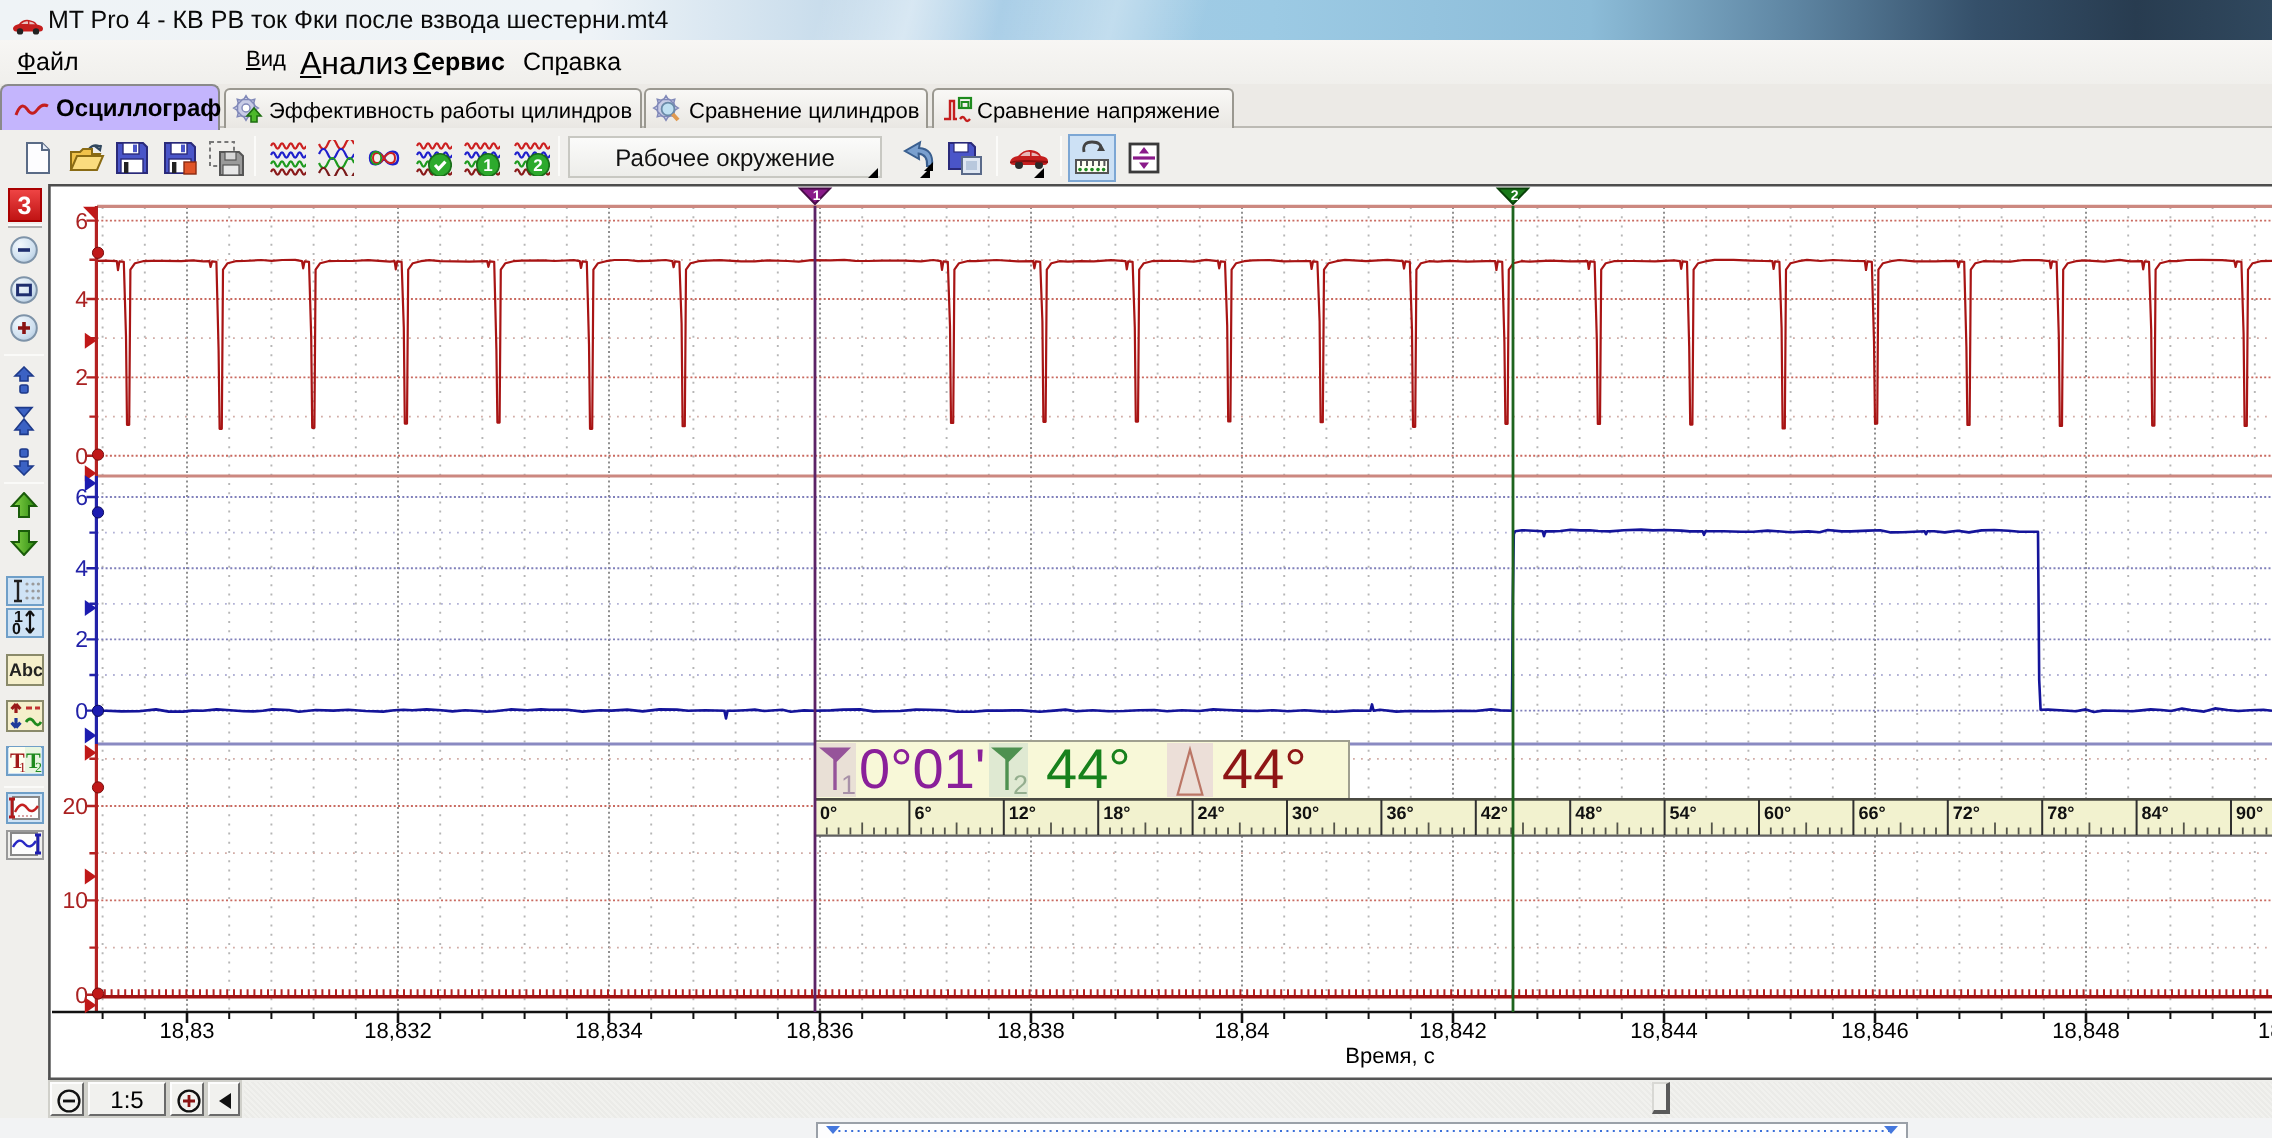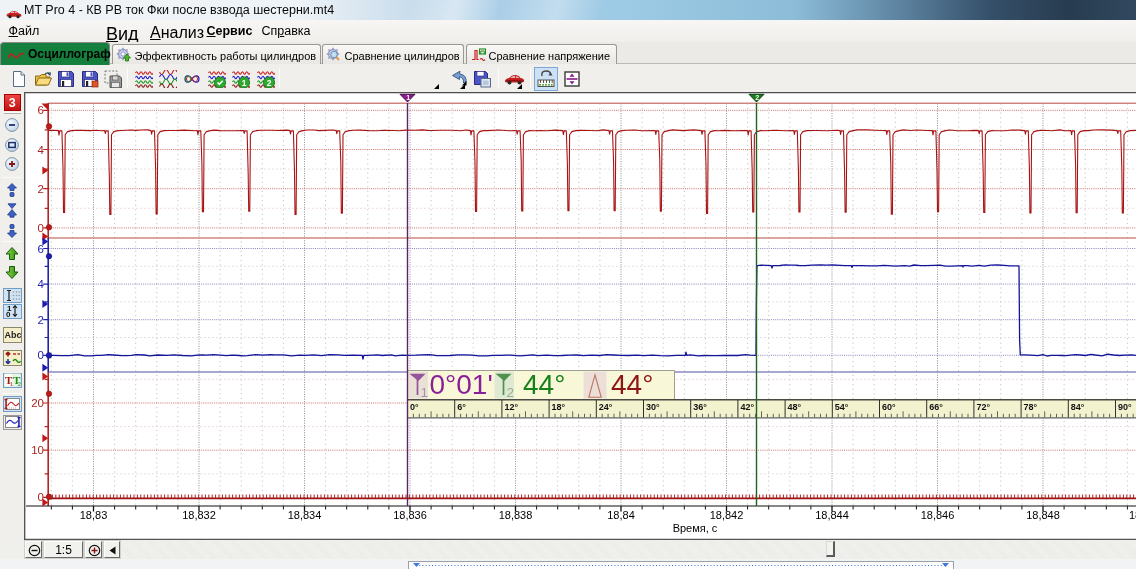--- a/index.html
+++ b/index.html
@@ -24,28 +24,28 @@
 <path d="M4.5,5 Q6.3,3.3 8,3.7 L8,5 Z" fill="#e8c0c0"></path>
           <path d="M8.7,3.8 Q10.8,4.1 11.6,5.1 L8.7,5.1 Z" fill="#e8c0c0"></path>
 <circle cx="4" cy="8.7" r="1.6" fill="#222"></circle>
           <circle cx="12" cy="8.7" r="1.6" fill="#222"></circle>
         </svg></span>
   <span style="position:absolute;left:24px;top:3px;font-size:12.5px;color:#0a0a0a;">MT Pro 4 - КВ РВ ток Фки после взвода шестерни.mt4</span>
 </div>
 <div id="menubar">
       <span style="position:absolute;left:8.5px;top:4px;font-size:12.5px;color:#000;"><u>Ф</u>айл</span>
       <span style="position:absolute;left:52.5px;top:4px;font-size:15px;color:#000;margin-top:20px;"><u>П</u>равка</span>
-      <span style="position:absolute;left:106px;top:4px;font-size:18px;color:#000;"><u>В</u>ид</span>
+      <span style="position:absolute;left:123px;top:4px;font-size:11px;color:#000;"><u>В</u>ид</span>
       <span style="position:absolute;left:150px;top:4px;font-size:16px;color:#000;"><u>А</u>нализ</span>
       <span style="position:absolute;left:206.5px;top:4px;font-size:12.5px;color:#000;font-weight:bold;"><u>С</u>ервис</span>
       <span style="position:absolute;left:261.5px;top:4px;font-size:12.5px;color:#000;">Сп<u>р</u>авка</span>
     </div>
 <div id="tabbar"></div>
 
-<div style="position:absolute;left:0px;top:42px;width:110px;height:23px;background:#15803d;border:1px solid #8a8a8a;border-bottom:none;border-radius:4px 4px 0 0;z-index:3;">
+<div style="position:absolute;left:0px;top:42px;width:110px;height:23px;background:#c4b5fd;border:1px solid #8a8a8a;border-bottom:none;border-radius:4px 4px 0 0;z-index:3;">
   <span style="position:absolute;left:6px;top:5px;"><svg width="18" height="12" viewBox="0 0 18 12">
 <path d="M1,8.5 Q3.5,1.5 6.5,5.5 Q9,9.5 11.5,6 Q14,2.5 17,4" stroke="#c41e1e" stroke-width="1.5" fill="none"></path>
         </svg></span>
   <span style="position:absolute;left:27px;top:4px;font-weight:bold;font-size:12px;color:#000;">Осциллограф</span>
 </div>
 <div class="tab" style="left:112px;width:209px;">
   <span style="position:absolute;left:3px;top:2px;"><svg width="16" height="15" viewBox="0 0 16 15">
 <g fill="#c8cce6" stroke="#8088b8" stroke-width="0.7">
 <circle cx="7" cy="7" r="4.6"></circle>
 <path d="M7,0.8 L8.2,2.8 L5.8,2.8 Z M7,13.2 L8.2,11.2 L5.8,11.2 Z M0.8,7 L2.8,5.8 L2.8,8.2 Z M13.2,7 L11.2,5.8 L11.2,8.2 Z M2.6,2.6 L4.8,3.2 L3.2,4.8 Z M11.4,2.6 L9.2,3.2 L10.8,4.8 Z M2.6,11.4 L3.2,9.2 L4.8,10.8 Z M11.4,11.4 L10.8,9.2 L9.2,10.8 Z"></path>
@@ -142,20 +142,21 @@
         </svg></div>
 <div class="ti" style="left:256.5px;"><svg width="18" height="18" viewBox="0 0 18 18">
           <path d="M0.5,3 q1.1,-2.6 2.2,0 t2.2,0 t2.2,0 t2.2,0 t2.2,0 t2.2,0 t2.2,0 t2.2,0" stroke="#cc2020" stroke-width="1.1" fill="none"></path>
           <path d="M0.5,7.5 q1.1,-2.6 2.2,0 t2.2,0 t2.2,0 t2.2,0 t2.2,0 t2.2,0 t2.2,0 t2.2,0" stroke="#2020cc" stroke-width="1.1" fill="none"></path>
           <path d="M0.5,12 q1.1,-2.6 2.2,0 t2.2,0 t2.2,0 t2.2,0 t2.2,0 t2.2,0 t2.2,0 t2.2,0" stroke="#1e9a1e" stroke-width="1.1" fill="none"></path>
           <path d="M0.5,16 q1.1,-2.6 2.2,0 t2.2,0 t2.2,0 t2.2,0 t2.2,0 t2.2,0 t2.2,0 t2.2,0" stroke="#8a1a1a" stroke-width="1.1" fill="none"></path>
           <circle cx="12" cy="12.5" r="5.6" fill="#2daa2d" stroke="#1a6e1a" stroke-width="0.8"></circle>
           <text x="12" y="15.6" text-anchor="middle" font-size="8.5" font-weight="bold" fill="#fff" font-family="Liberation Sans, sans-serif">2</text>
         </svg></div>
 <div class="tsep" style="left:279px;"></div>
+<div style="position:absolute;left:284px;top:4px;width:157px;height:21px;background:linear-gradient(#fbfbfa,#ededea);border:1px solid #c8c8c2;font-size:12px;color:#111;text-align:center;line-height:20px;">Рабочее окружение</div>
 <div style="position:absolute;left:434px;top:20px;width:0;height:0;border-left:5px solid transparent;border-bottom:5px solid #000;"></div>
 <div class="ti" style="left:449px;"><svg width="20" height="18" viewBox="0 0 20 18">
 <path d="M17,13 Q18,4.5 10.5,4 L11,1.2 L3.5,5.5 L10.5,9.5 L10.3,6.8 Q15,7.5 14.5,13 Z" fill="#7aa0cf" stroke="#3a5f8f" stroke-width="1"></path>
 <path d="M13,15.5 h4.5 v-4.5 Z" fill="#000"></path>
         </svg></div>
 <div style="position:absolute;left:460px;top:20px;width:0;height:0;border-left:5px solid transparent;border-bottom:5px solid #000;"></div>
 <div class="ti" style="left:473px;"><svg width="19" height="18" viewBox="0 0 19 18">
 <path d="M1.5,1.5 H12.5 L14.5,3.5 V14.5 H1.5 Z" fill="#4a55c8" stroke="#2a2a7a" stroke-width="1"></path>
 <rect x="4" y="1.5" width="7" height="4.5" fill="#fff" stroke="#2a2a7a" stroke-width="0.6"></rect>
 <rect x="8" y="8.5" width="9.5" height="8.5" fill="#dfe7f2" stroke="#5a6a8a" stroke-width="1"></rect>

